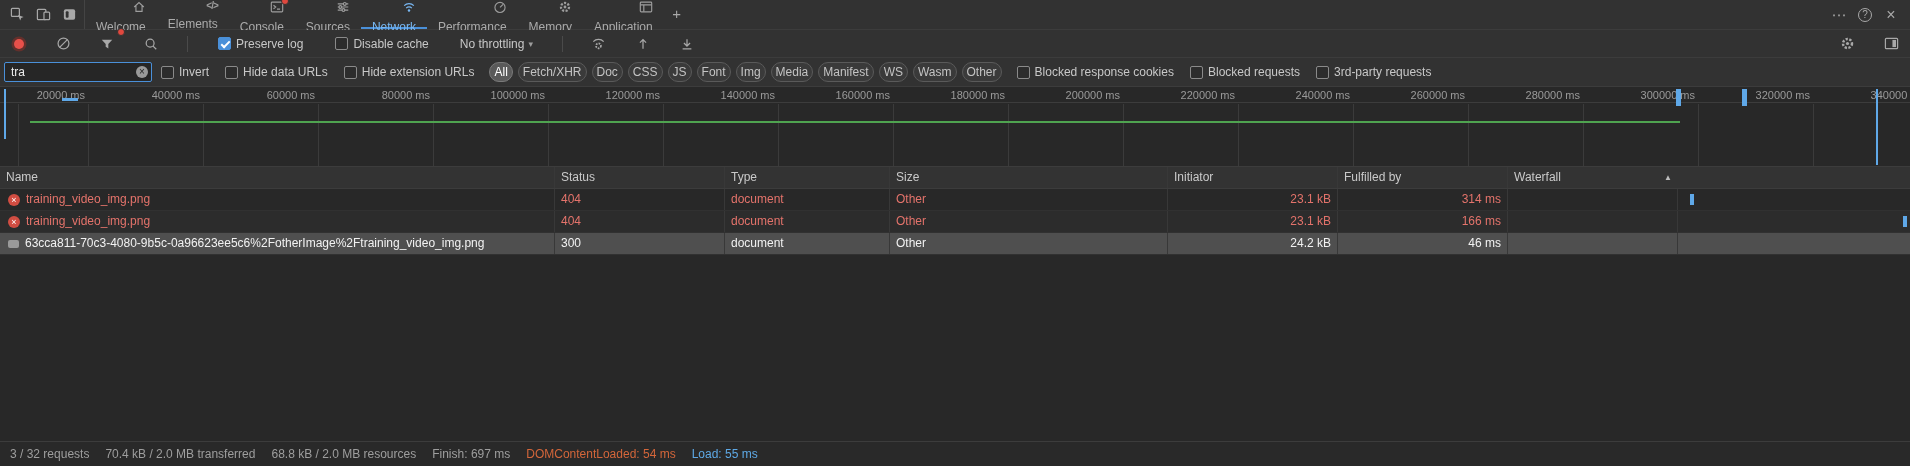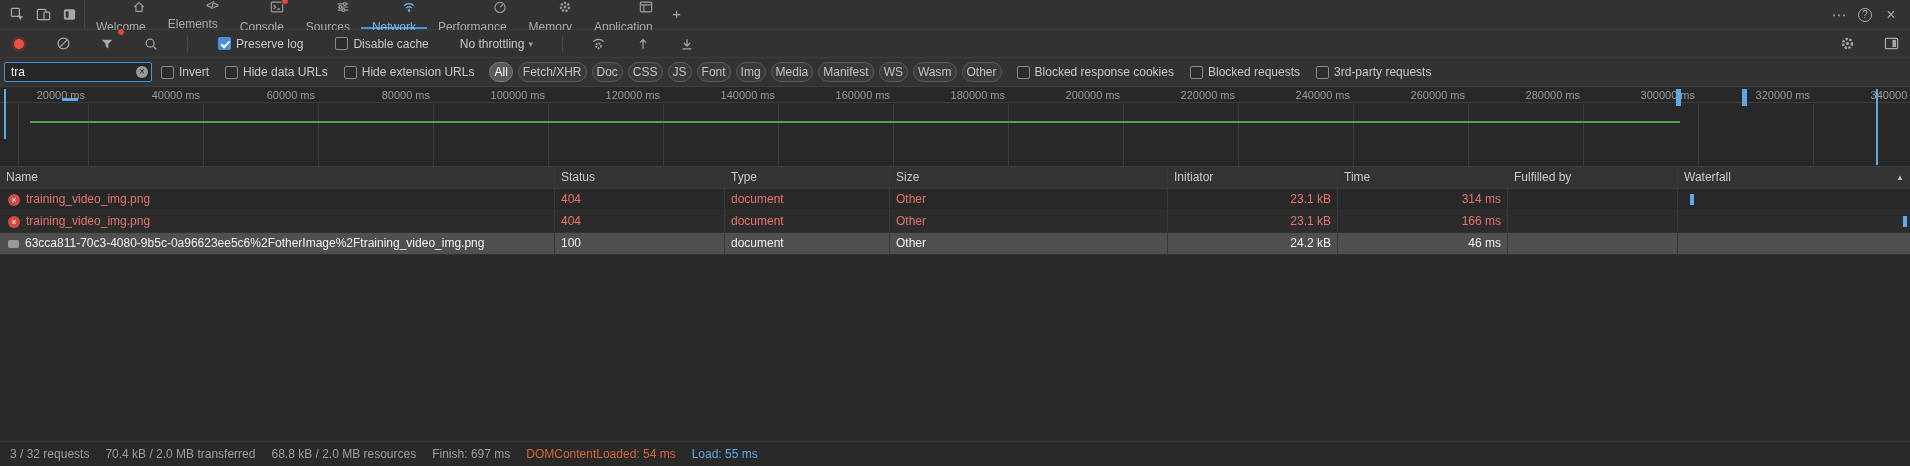--- a/index.html
+++ b/index.html
@@ -333,21 +333,20 @@
     <div class="ov-marker" style="left:1876px;top:2px;width:2px;height:76px;"></div>
   </div>
 
   <div class="datagrid">
     <div class="dg-header">
       <div class="dg-cell">Name</div>
       <div class="dg-cell">Status</div>
       <div class="dg-cell">Type</div>
       <div class="dg-cell">Size</div>
       <div class="dg-cell">Initiator</div>
-      <div class="dg-cell">Time</div>
       <div class="dg-cell">Fulfilled by</div>
       <div class="dg-cell wf">
         <span>Waterfall</span>
         <span class="sort-ind">▲</span>
       </div>
     </div>
 
     <div class="dg-row error">
       <div class="dg-cell namecell">
         <span class="err-icon">×</span>
@@ -378,21 +377,21 @@
       <div class="dg-cell wf">
         <span class="wbar" style="left:225px"></span>
       </div>
     </div>
 
     <div class="dg-row selected">
       <div class="dg-cell namecell">
         <span class="file-icon"></span>
         <span>63cca811-70c3-4080-9b5c-0a96623ee5c6%2FotherImage%2Ftraining_video_img.png</span>
       </div>
-      <div class="dg-cell">100</div>
+      <div class="dg-cell">300</div>
       <div class="dg-cell">document</div>
       <div class="dg-cell">Other</div>
       <div class="dg-cell num">24.2 kB</div>
       <div class="dg-cell num">46 ms</div>
       <div class="dg-cell"></div>
       <div class="dg-cell wf"></div>
     </div>
 
     <div class="dg-empty"></div>
   </div>

